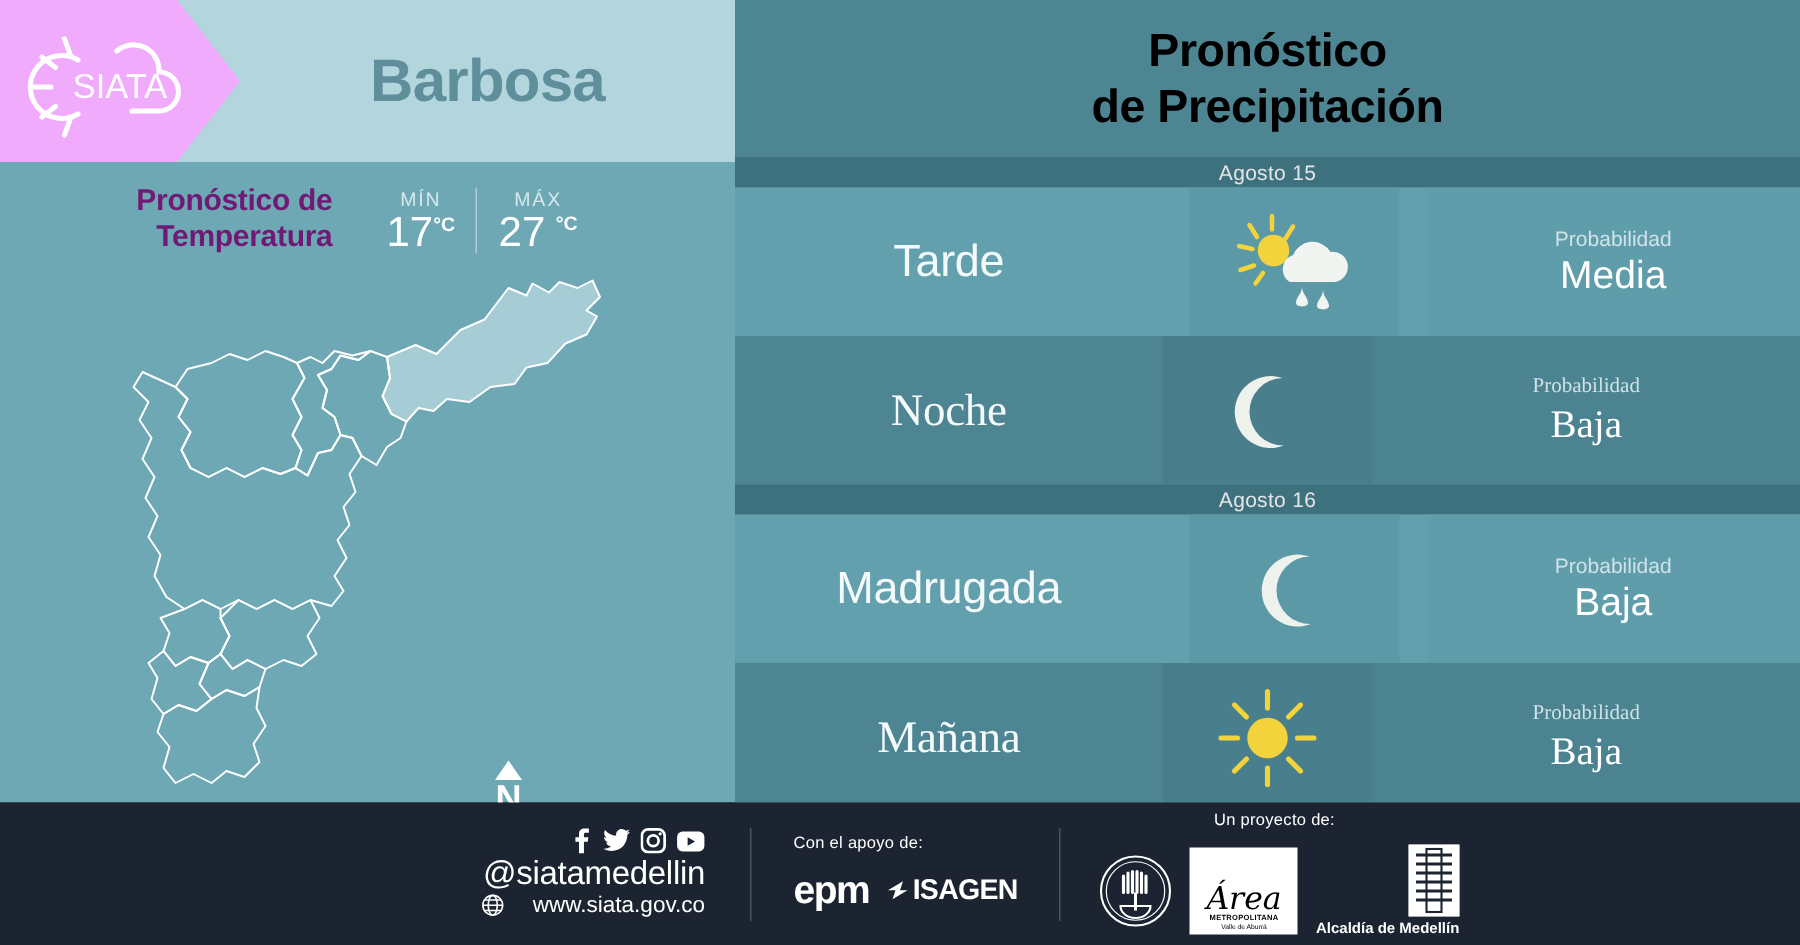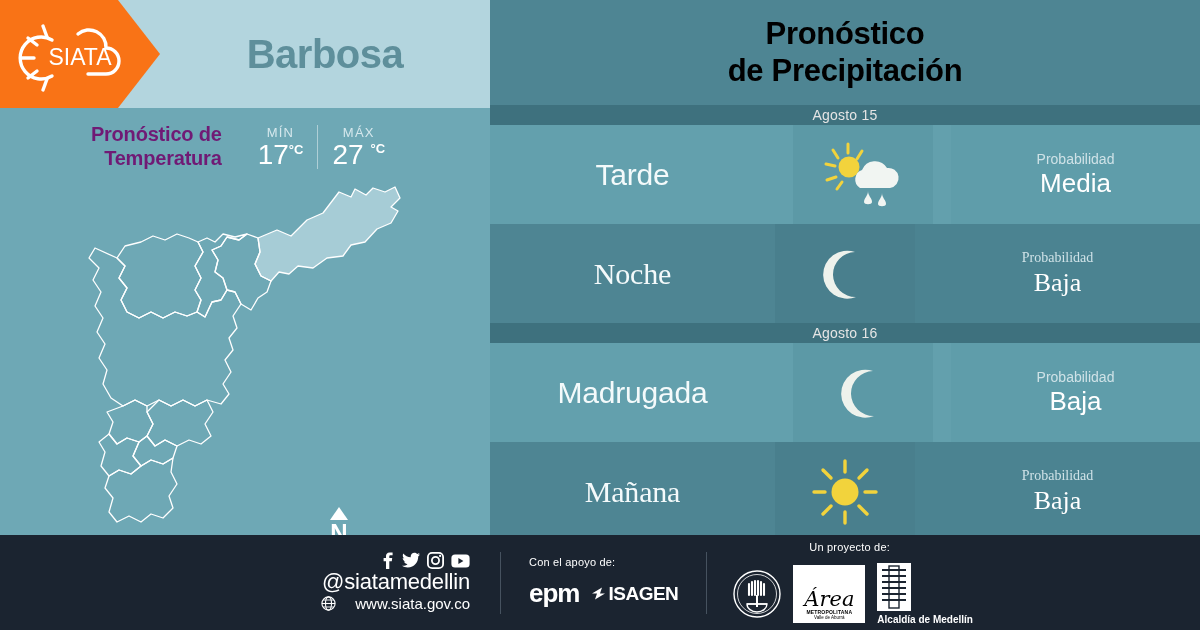--- a/index.html
+++ b/index.html
@@ -16,21 +16,21 @@
   .left-panel {
     position:absolute; left:0; top:0; width:490px; height:535px;
     background:#6ea8b5;
   }
   .brand-bar {
     position:absolute; left:0; top:0; width:490px; height:108px;
     background:#b3d5de;
   }
   .brand-pennant {
     position:absolute; left:0; top:0; width:160px; height:108px;
-    background:#f97316;
+    background:#f0abfc;
     clip-path: polygon(0 0, 118px 0, 160px 54px, 118px 108px, 0 108px);
     display:flex; align-items:center; justify-content:flex-start;
   }
   .siata-logo { margin-left:10px; }
   .city-name {
     position:absolute; left:160px; top:0; width:330px; height:108px;
     display:flex; align-items:center; justify-content:center;
     color:#5e8f9b; font-size:40px; font-weight:bold; letter-spacing:-0.5px;
   }
 
@@ -117,21 +117,21 @@
   .project-block { padding-left:26px; color:#ffffff; }
   .seal { width:48px; height:48px; }
   .area-logo {
     width:72px; height:58px; background:#ffffff; color:#000000;
     display:flex; flex-direction:column; align-items:center; justify-content:flex-end;
     padding-bottom:3px;
   }
   .area-script { font-family:"DejaVu Serif", serif; font-style:italic; font-size:21px; line-height:.9; }
   .area-sub1 { font-size:5px; font-weight:bold; letter-spacing:.2px; }
   .area-sub2 { font-size:4.5px; }
-  .alc-wrap { display:flex; flex-direction:column; align-items:flex-start; gap:3px; }
+  .alc-wrap { display:flex; flex-direction:column; align-items:flex-end; gap:3px; }
   .alc-mark { width:34px; height:48px; background:#ffffff; }
   .alc-txt { font-size:10px; font-weight:bold; }
 </style>
 </head>
 <body>
 
 <div class="page">
 
   <div class="left-panel">
 

